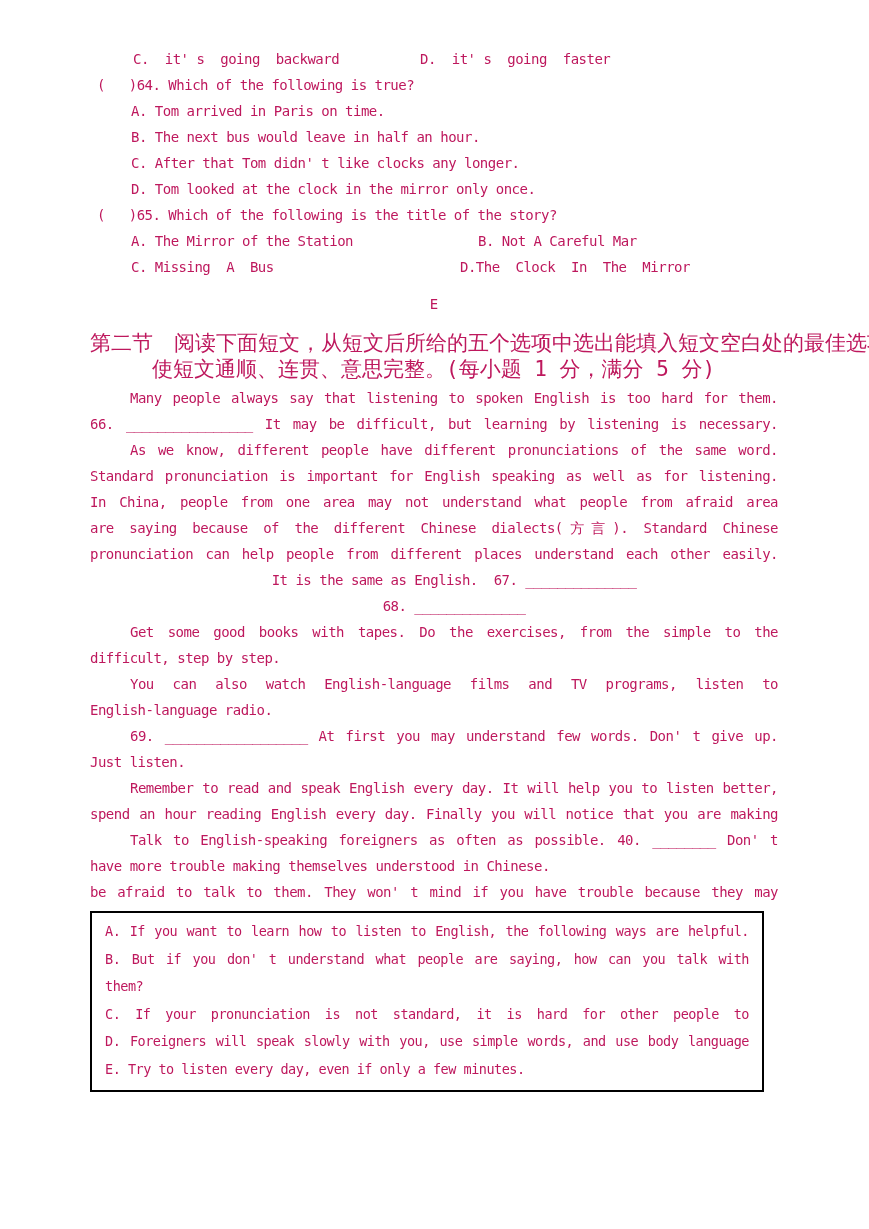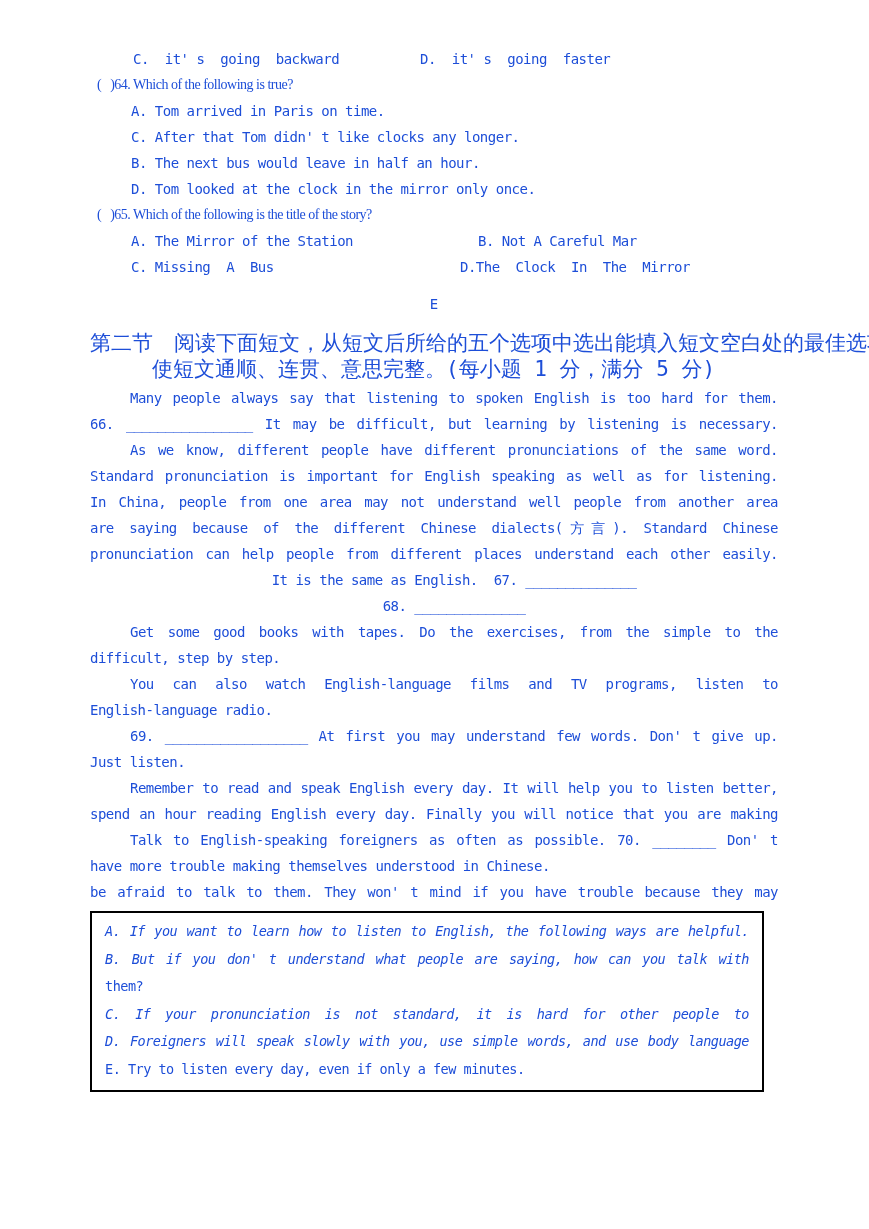--- a/index.html
+++ b/index.html
@@ -1,21 +1,21 @@
 <!DOCTYPE html>
 <html><head>
 <meta charset="utf-8">
 <style>
   html, body { margin: 0; padding: 0; background: #ffffff; }
   .page {
     position: relative;
     width: 869px;
     height: 1229px;
     background: #ffffff;
-    color: #1d4ed8;
+    color: #be185d;
     font-family: "DejaVu Sans Mono", "Liberation Mono", monospace;
     font-size: 14px;
     letter-spacing: -0.5px;
     overflow: hidden;
   }
   .content {
     position: absolute;
     left: 90px;
     top: 46px;
     width: 688px;
@@ -25,21 +25,21 @@
     height: 26px;
     white-space: pre;
     overflow: visible;
   }
   .line.j {
     white-space: normal;
     text-align: justify;
     text-align-last: justify;
   }
   .ind  { padding-left: 40px; box-sizing: border-box; text-align: center; }
-  .qhead{ padding-left: 7px; font-family: Liberation Serif, serif; }
+  .qhead{ padding-left: 7px; }
   .opt  { padding-left: 41px; }
   .row  { position: relative; line-height: 26px; height: 26px; white-space: pre; }
   .row .c1 { position: absolute; left: 43px; top: 0; }
   .row .c1b{ position: absolute; left: 41px; top: 0; }
   .row .c2 { position: absolute; left: 330px; top: 0; }
   .row .c2b{ position: absolute; left: 388px; top: 0; }
   .row .c2c{ position: absolute; left: 370px; top: 0; }
   .eheading {
     margin-top: 11px;
     line-height: 26px;
@@ -66,38 +66,37 @@
   }
   .optbox .bline {
     line-height: 27.5px;
     height: 27.5px;
     white-space: pre;
   }
   .optbox .bline.j {
     white-space: normal;
     text-align: justify;
     text-align-last: justify;
-    font-style: italic;
   }
 </style>
 </head>
 <body>
 
 <div class="page">
   <div class="content">
 
     <div class="row">
       <span class="c1">C.  it' s  going  backward</span>
       <span class="c2">D.  it' s  going  faster</span>
     </div>
 
     <div class="line qhead">(   )64. Which of the following is true?</div>
     <div class="line opt">A. Tom arrived in Paris on time.</div>
+    <div class="line opt">B. The next bus would leave in half an hour.</div>
     <div class="line opt">C. After that Tom didn' t like clocks any longer.</div>
-    <div class="line opt">B. The next bus would leave in half an hour.</div>
     <div class="line opt">D. Tom looked at the clock in the mirror only once.</div>
 
     <div class="line qhead">(   )65. Which of the following is the title of the story?</div>
     <div class="row">
       <span class="c1b">A. The Mirror of the Station</span>
       <span class="c2b">B. Not A Careful Mar</span>
     </div>
     <div class="row">
       <span class="c1b">C. Missing  A  Bus</span>
       <span class="c2c">D.The  Clock  In  The  Mirror</span>
@@ -106,34 +105,34 @@
     <div class="eheading">E</div>
 
     <div class="line zh zh1">第二节　阅读下面短文，从短文后所给的五个选项中选出能填入短文空白处的最佳选项，</div>
     <div class="line zh zh2">使短文通顺、连贯、意思完整。(每小题 1 分，满分 5 分)</div>
 
     <div class="passage">
       <div class="line j ind">Many people always say that listening to spoken English is too hard for them.</div>
       <div class="line j">66. ________________ It may be difficult, but learning by listening is necessary.</div>
       <div class="line j ind">As we know, different people have different pronunciations of the same word.</div>
       <div class="line j">Standard pronunciation is important for English speaking as well as for listening.</div>
-      <div class="line j">In China, people from one area may not understand well people from another area</div>
+      <div class="line j">In China, people from one area may not understand what people from afraid area</div>
       <div class="line j">are saying because of the different Chinese dialects(方言). Standard Chinese</div>
       <div class="line j">pronunciation can help people from different places understand each other easily.</div>
       <div class="line ind">It is the same as English.  67. ______________</div>
       <div class="line ind">68. ______________</div>
       <div class="line j ind">Get some good books with tapes. Do the exercises, from the simple to the</div>
       <div class="line">difficult, step by step.</div>
       <div class="line j ind">You can also watch English-language films and TV programs, listen to</div>
       <div class="line">English-language radio.</div>
       <div class="line j ind">69. __________________ At first you may understand few words. Don' t give up.</div>
       <div class="line">Just listen.</div>
       <div class="line j ind">Remember to read and speak English every day. It will help you to listen better,</div>
       <div class="line j">spend an hour reading English every day. Finally you will notice that you are making</div>
-      <div class="line j ind">Talk to English-speaking foreigners as often as possible. 70. ________ Don' t</div>
+      <div class="line j ind">Talk to English-speaking foreigners as often as possible. 40. ________ Don' t</div>
       <div class="line">have more trouble making themselves understood in Chinese.</div>
       <div class="line j">be afraid to talk to them. They won' t mind if you have trouble because they may</div>
     </div>
 
     <div class="optbox">
       <div class="bline j">A. If you want to learn how to listen to English, the following ways are helpful.</div>
       <div class="bline j">B. But if you don' t understand what people are saying, how can you talk with</div>
       <div class="bline">them?</div>
       <div class="bline j">C. If your pronunciation is not standard, it is hard for other people to</div>
       <div class="bline j">D. Foreigners will speak slowly with you, use simple words, and use body language</div>

